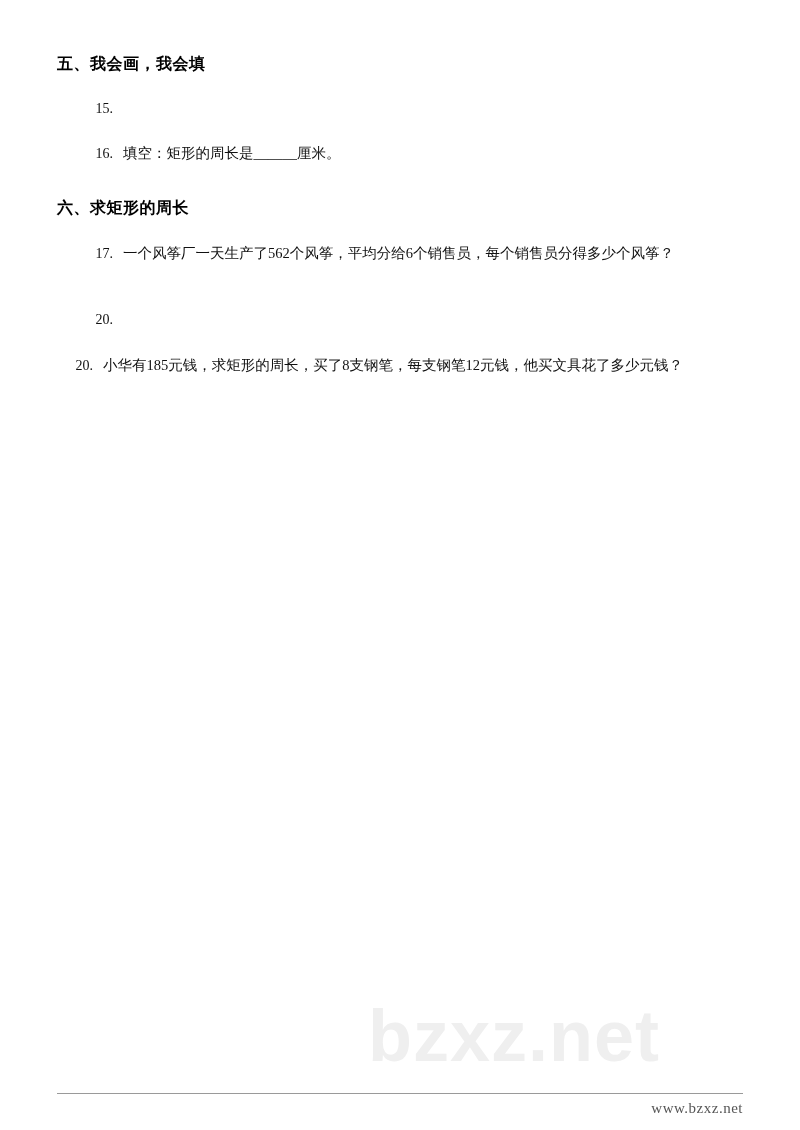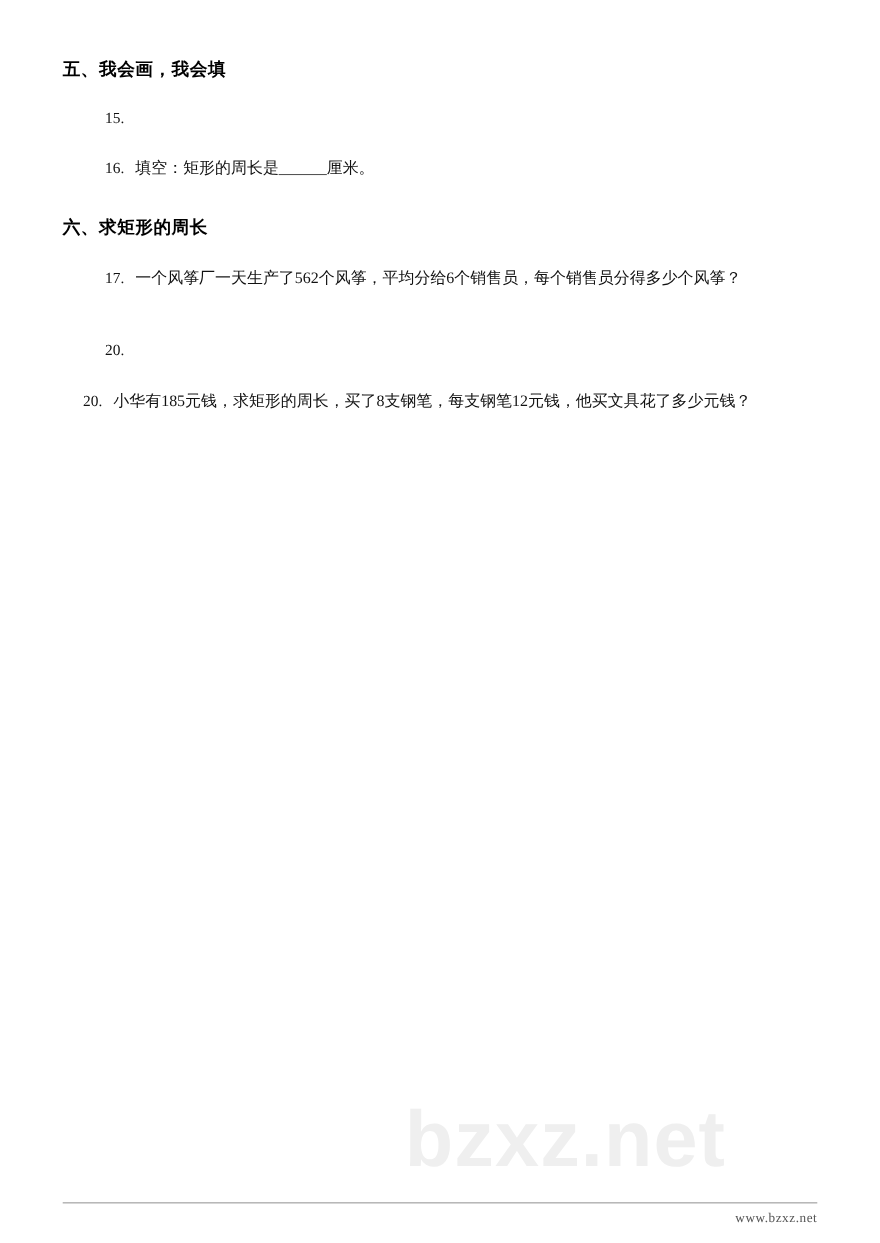--- a/index.html
+++ b/index.html
@@ -90,21 +90,21 @@
     top: 1093px;
     width: 686px;
     height: 1px;
     background: #9a9a9a;
   }
   .footer-url {
     position: absolute;
     right: 57px;
     top: 1100px;
     font-family: "Liberation Serif", "DejaVu Serif", serif;
-    font-size: 12px;
+    font-size: 15px;
     color: #555555;
     letter-spacing: 0.5px;
   }
 </style>
 </head>
 <body>
 
 <div class="page">
 
   <div class="content">

